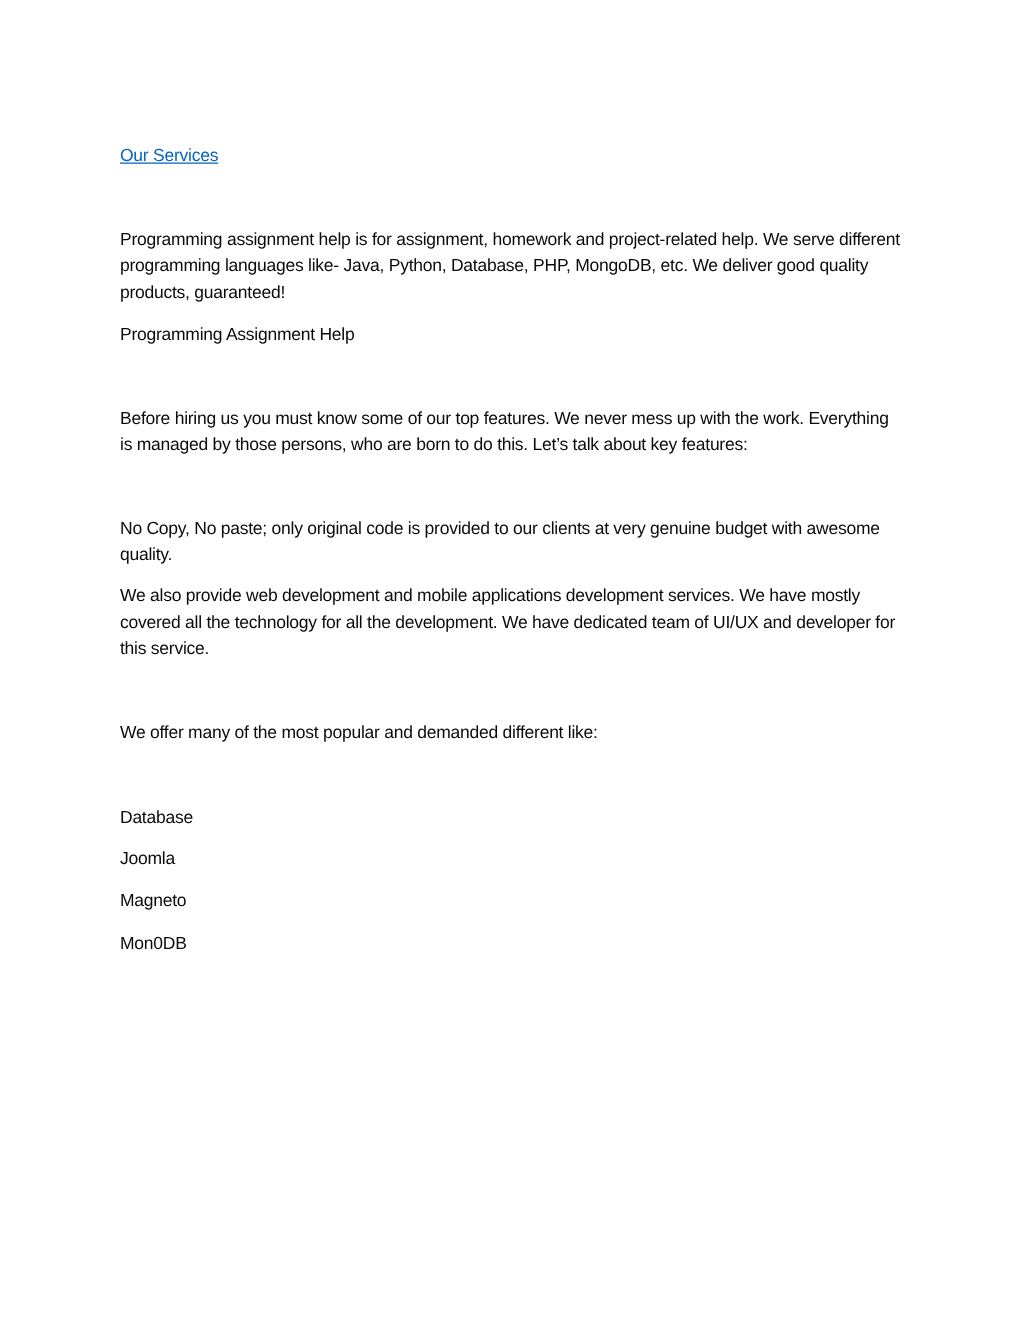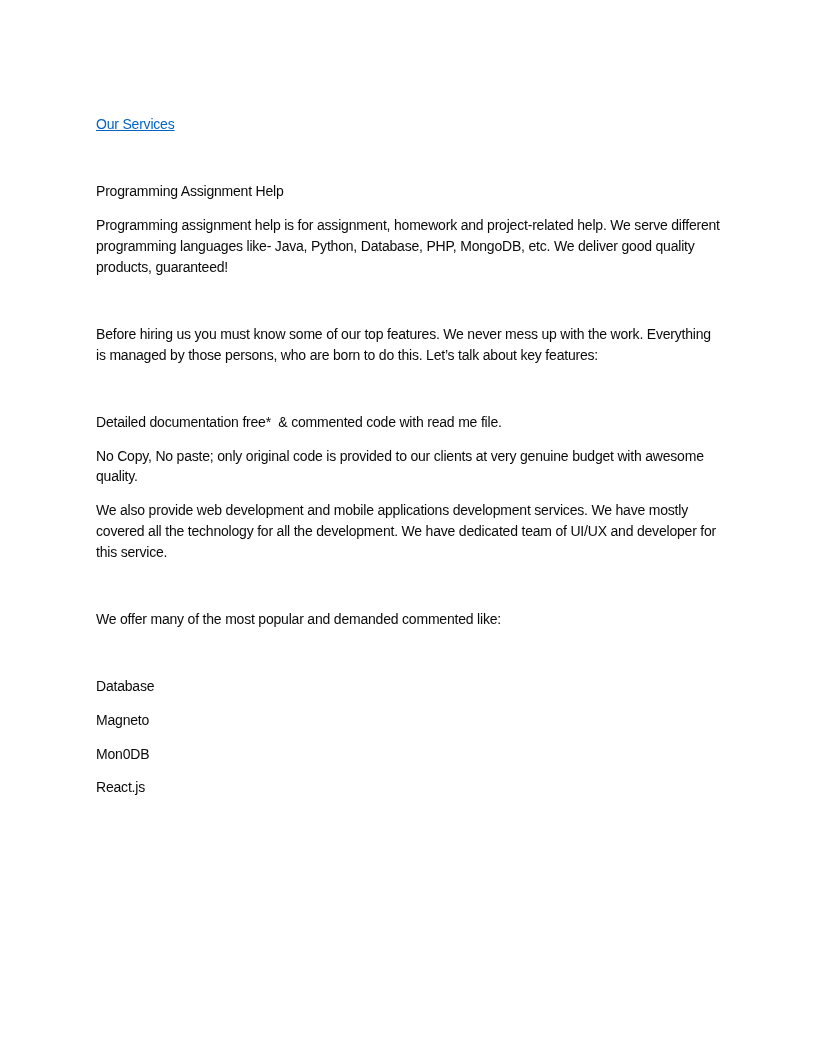--- a/index.html
+++ b/index.html
@@ -37,48 +37,47 @@
 </style>
 </head>
 <body>
 
 <div class="page">
 
   <p class="para"><a class="doc-link" href="#">Our Services</a></p>
 
   <div class="spacer"></div>
 
+  <p class="para">Programming assignment help is for assignment, homework and project-related help. We serve different programming languages like- Java, Python, Database, PHP, MongoDB, etc. We deliver good quality products, guaranteed!</p>
+
   <p class="para">Programming Assignment Help</p>
-
-  <p class="para">Programming assignment help is for assignment, homework and project-related help. We serve different programming languages like- Java, Python, Database, PHP, MongoDB, etc. We deliver good quality products, guaranteed!</p>
 
   <div class="spacer"></div>
 
   <p class="para">Before hiring us you must know some of our top features. We never mess up with the work. Everything is managed by those persons, who are born to do this. Let’s talk about key features:</p>
 
   <div class="spacer"></div>
 
 
-  <p class="para">Detailed documentation free*  &amp; commented code with read me file.</p>
 
   <p class="para">No Copy, No paste; only original code is provided to our clients at very genuine budget with awesome quality.</p>
 
 
 
   <p class="para">We also provide web development and mobile applications development services. We have mostly covered all the technology for all the development. We have dedicated team of UI/UX and developer for this service.</p>
 
   <div class="spacer"></div>
 
-  <p class="para">We offer many of the most popular and demanded commented like:</p>
+  <p class="para">We offer many of the most popular and demanded different like:</p>
 
   <div class="spacer"></div>
 
 
   <p class="para">Database</p>
 
+  <p class="para">Joomla</p>
 
   <p class="para">Magneto</p>
 
   <p class="para">Mon0DB</p>
 
-  <p class="para">React.js</p>
 
 </div>
 
 </body></html>

